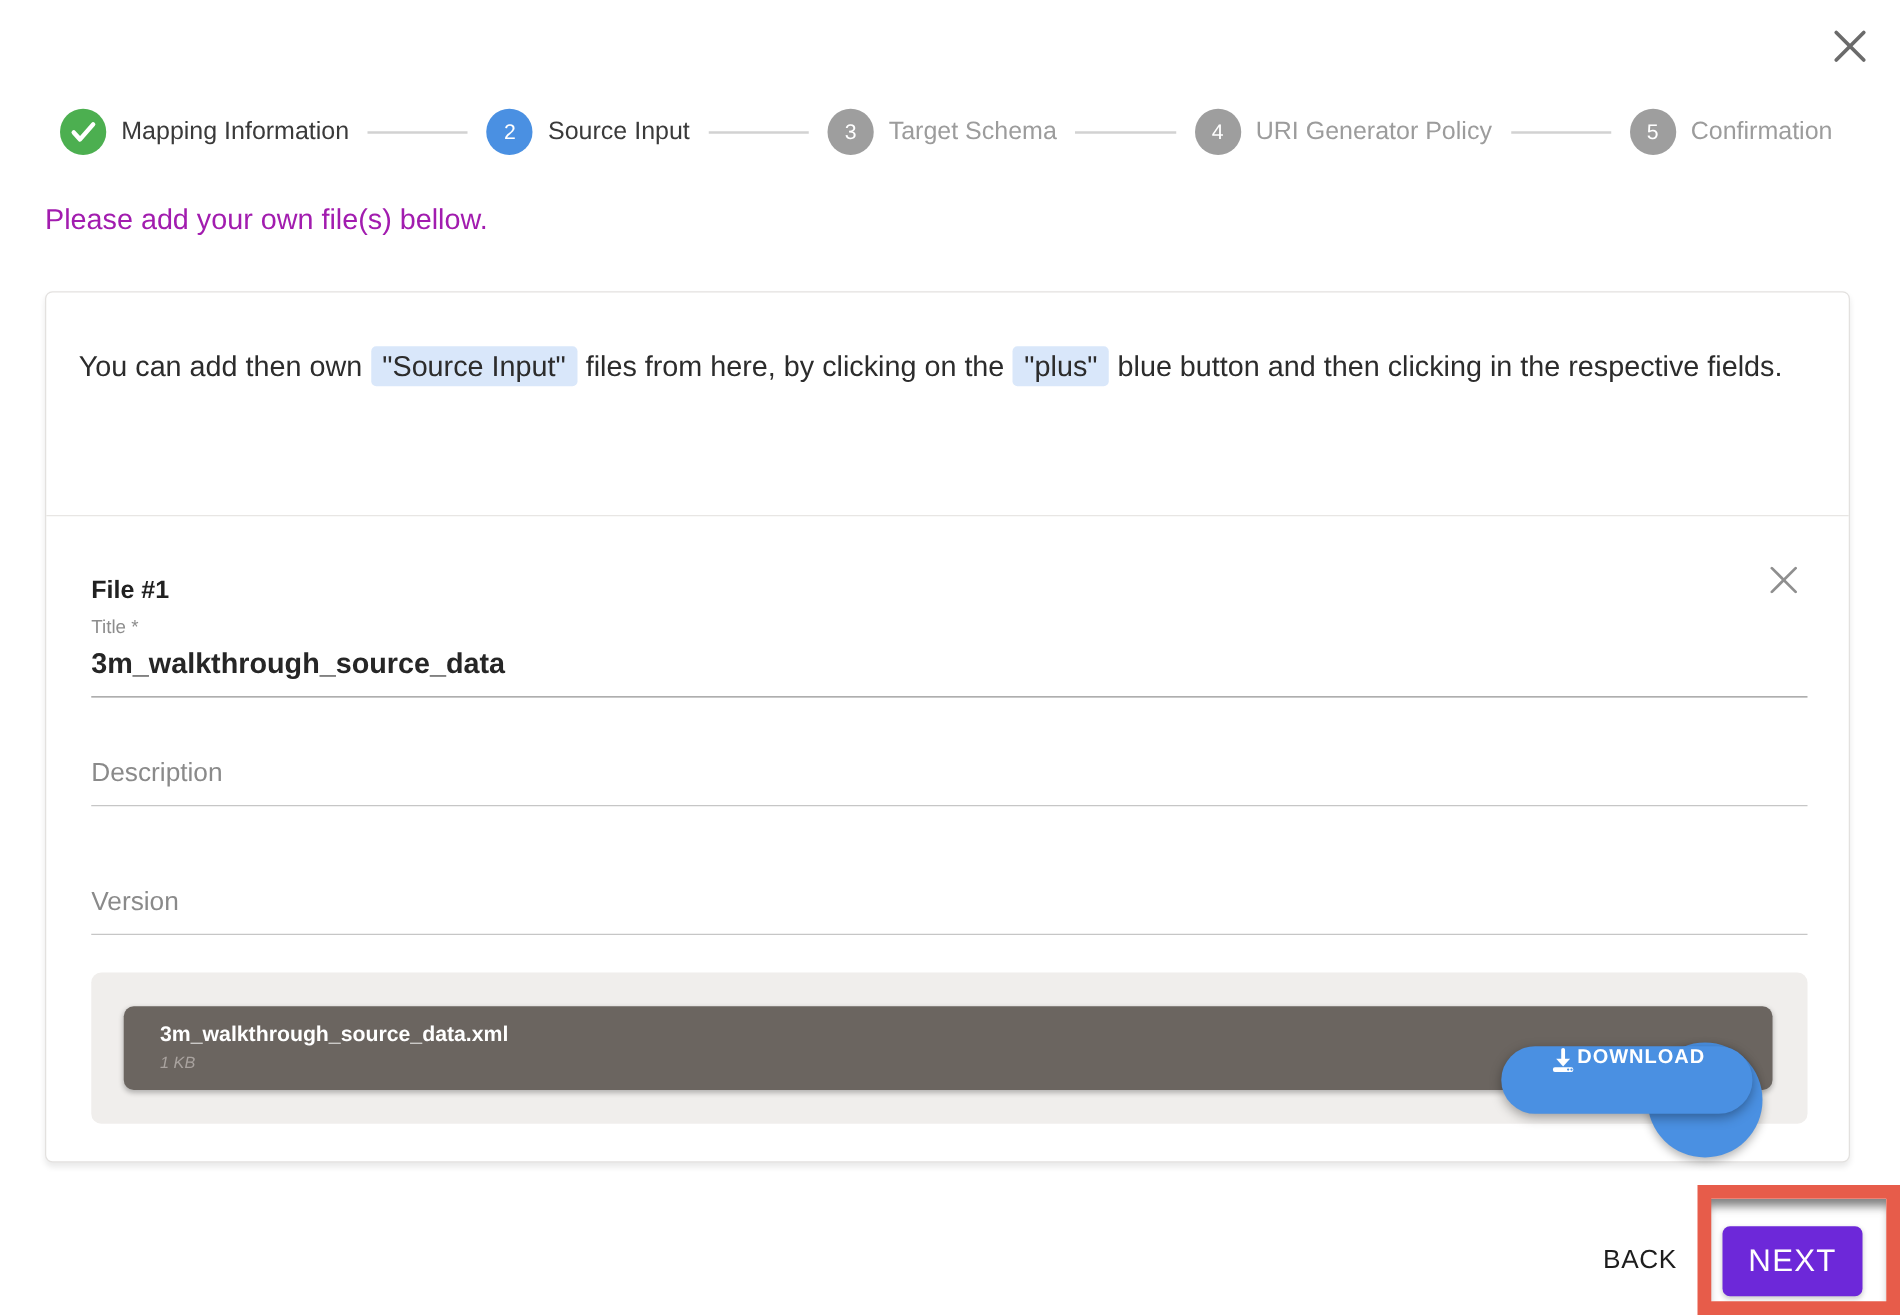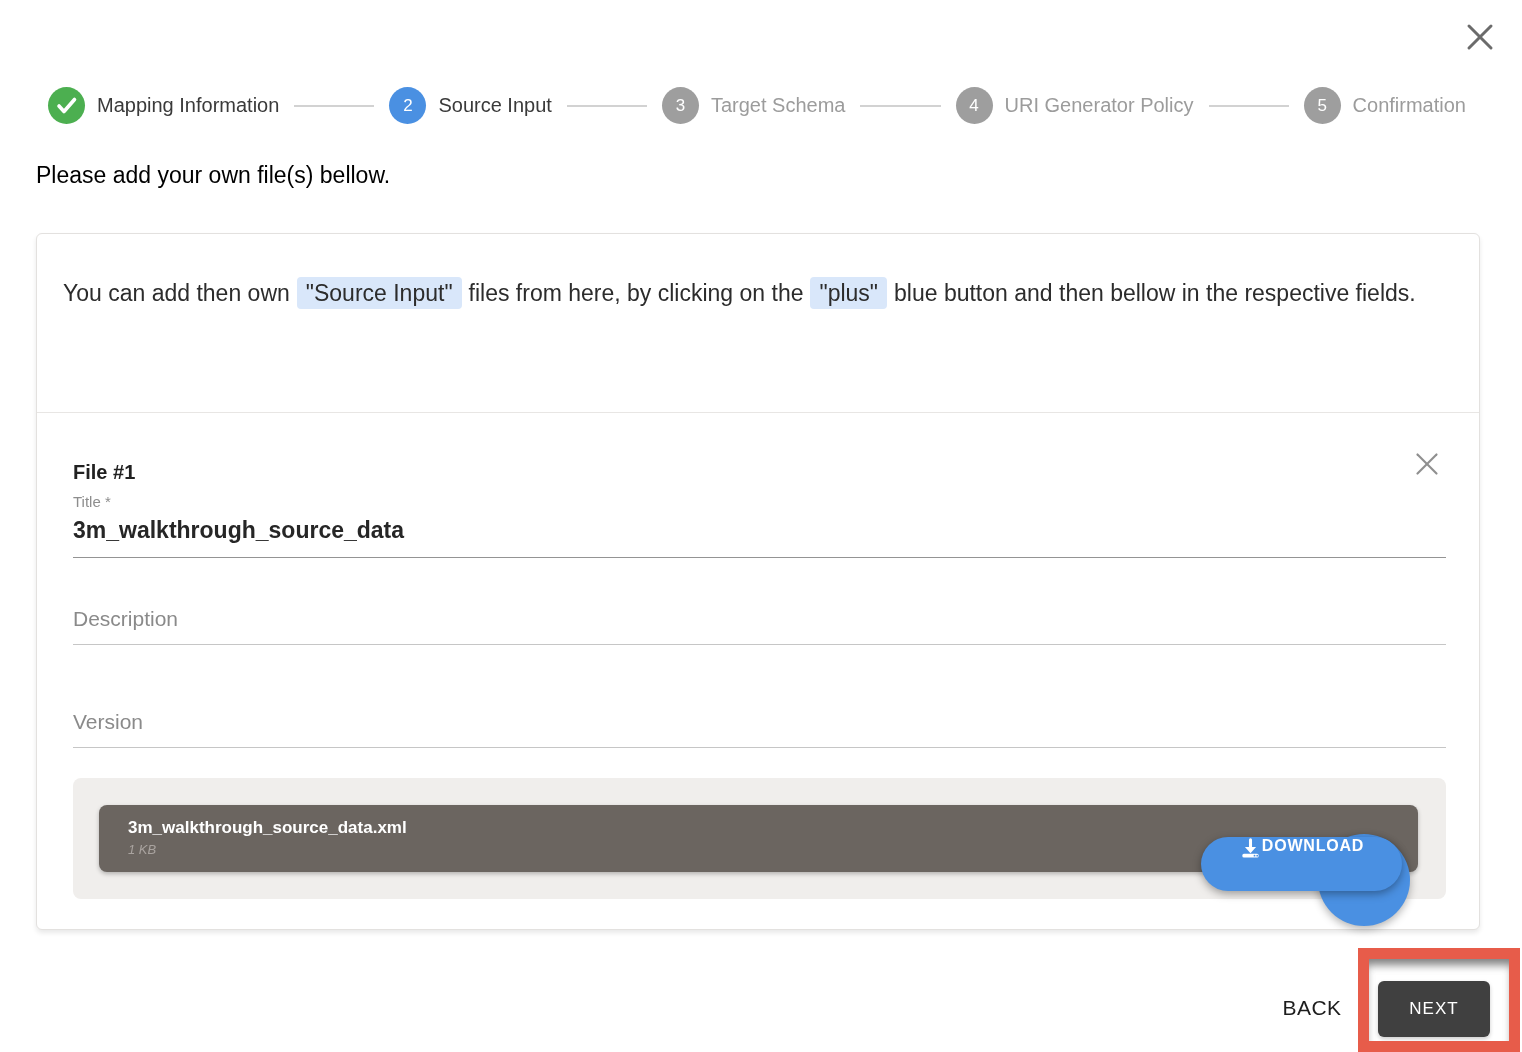--- a/index.html
+++ b/index.html
@@ -16,21 +16,21 @@
   .step { display: flex; align-items: center; flex: 0 0 auto; }
   .circle { width: 37px; height: 37px; border-radius: 50%; display: flex;
     align-items: center; justify-content: center; color: #fff; font-size: 17px; flex: 0 0 auto; }
   .step.completed .circle { background: #4caf50; }
   .step.active .circle { background: #4a90e2; }
   .step.pending .circle { background: #9e9e9e; }
   .step-label { margin-left: 12px; font-size: 20px; color: #3a3a3a; white-space: nowrap; }
   .step.pending .step-label { color: #9c9c9c; }
   .connector { flex: 1 1 auto; height: 2px; background: #d2d2d2; margin: 0 15px; }
 
-  .subtitle { position: absolute; top: 162px; left: 36px; font-size: 23px; color: #000000; }
+  .subtitle { position: absolute; top: 162px; left: 36px; font-size: 23px; color: #a21caf; }
 
   
   .card { position: absolute; left: 36px; top: 233px; width: 1444px; height: 697px;
     background: #fff; border: 1px solid #e3e1df; border-radius: 6px;
     box-shadow: 0 3px 5px rgba(0,0,0,0.09); }
   .info { height: 179px; padding: 40px 28px 0 26px; border-bottom: 1px solid #e8e6e4;
     font-size: 23px; color: #2c2c2c; line-height: 38px; }
   .chip { background: #d9e7fa; border-radius: 4px; padding: 3px 9px; margin: 0 7px; white-space: nowrap; }
 
   .form { position: relative; padding: 48px 33px 0 36px; }
@@ -62,21 +62,21 @@
     border-radius: 27px; background: #4a90e2; border: none; color: #fff; z-index: 3;
     display: flex; align-items: flex-start; justify-content: center; 
     font-size: 16px; font-weight: bold; letter-spacing: 0.8px; cursor: pointer;
     box-shadow: 0 3px 9px rgba(0,0,0,0.35); font-family: "Liberation Sans", sans-serif; }
 
   
   .back-btn { position: absolute; left: 1262px; top: 986px; width: 100px; height: 44px;
     background: none; border: none; font-size: 21px; color: #1d1d1d; letter-spacing: 0.5px;
     cursor: pointer; font-family: "Liberation Sans", sans-serif; }
   .next-btn { position: absolute; left: 1378px; top: 981px; width: 112px; height: 56px;
-    background: #404040; border: none; border-radius: 6px; font-size: 17px; color: #ffffff;
+    background: #6d28d9; border: none; border-radius: 6px; font-size: 25px; color: #ffffff;
     letter-spacing: 1px; cursor: pointer; box-shadow: 0 2px 4px rgba(0,0,0,0.2);
     font-family: "Liberation Sans", sans-serif; }
 
   
   .annotation { position: absolute; left: 1358px; top: 948px; width: 162px; height: 104px;
     border: 11px solid #e75c4a; z-index: 5; pointer-events: none;
     box-shadow: inset 0 9px 8px -3px rgba(75,75,75,0.7); }
 </style>
 </head>
 <body>
@@ -116,21 +116,21 @@
   <div class="step pending">
     <span class="circle">5</span>
     <span class="step-label">Confirmation</span>
   </div>
 </div>
 
 <div class="subtitle">Please add your own file(s) bellow.</div>
 
 <div class="card">
   <div class="info">
-    <span>You can add then own</span><span class="chip">"Source Input"</span><span>files from here, by clicking on the</span><span class="chip">"plus"</span><span>blue button and then bellow in the respective fields.</span>
+    <span>You can add then own</span><span class="chip">"Source Input"</span><span>files from here, by clicking on the</span><span class="chip">"plus"</span><span>blue button and then clicking in the respective fields.</span>
   </div>
 
   <div class="form">
     <div class="file-heading">File #1</div>
     <button class="file-close">
       <svg width="24" height="24" viewBox="0 0 24 24">
         <line x1="2.5" y1="2.5" x2="21.5" y2="21.5" stroke="#8f8f8f" stroke-width="2.2" stroke-linecap="round"></line>
         <line x1="21.5" y1="2.5" x2="2.5" y2="21.5" stroke="#8f8f8f" stroke-width="2.2" stroke-linecap="round"></line>
       </svg>
     </button>

